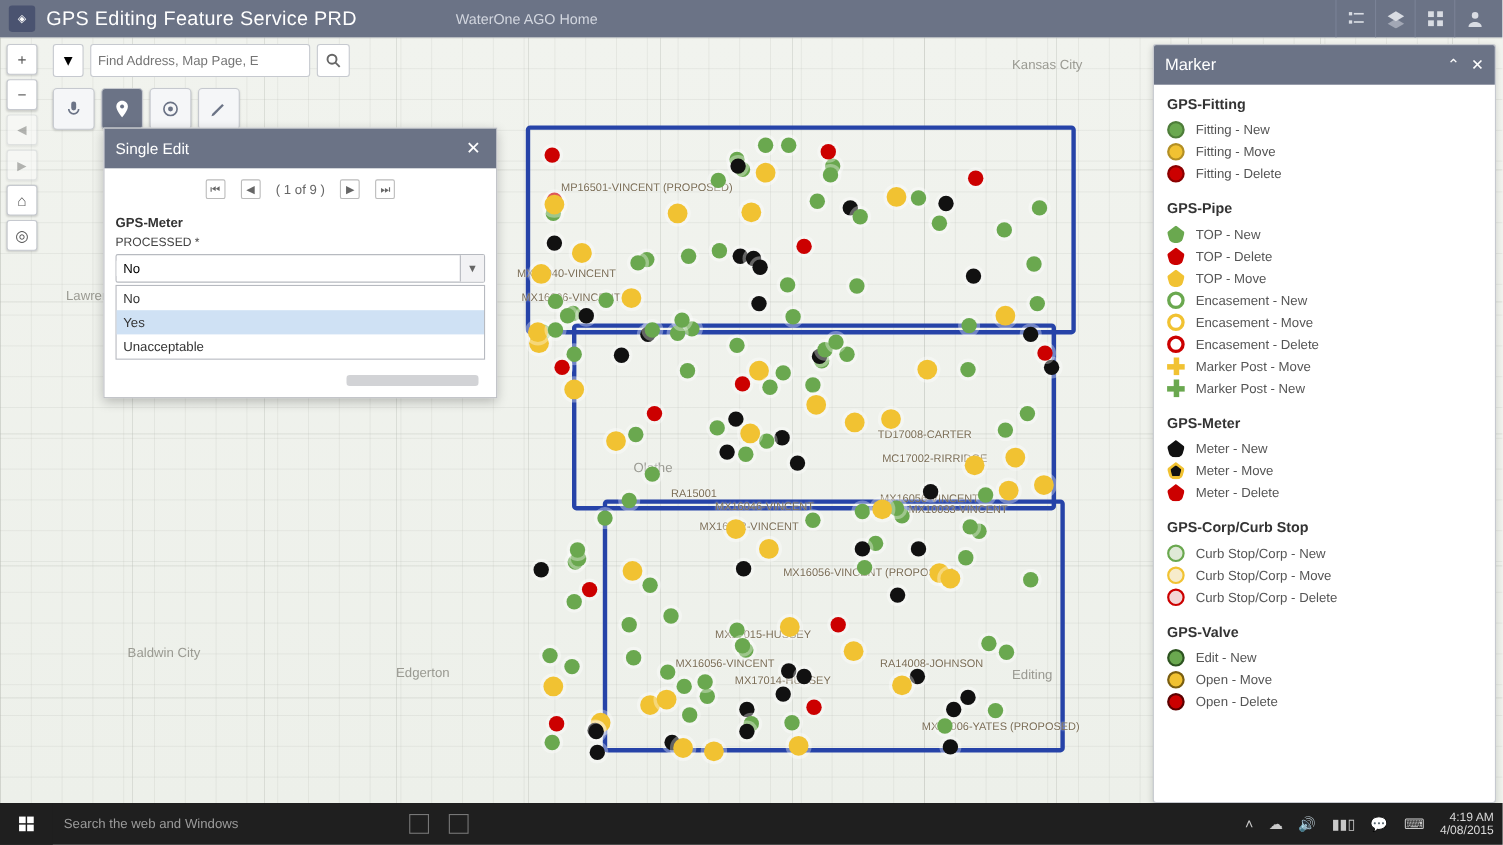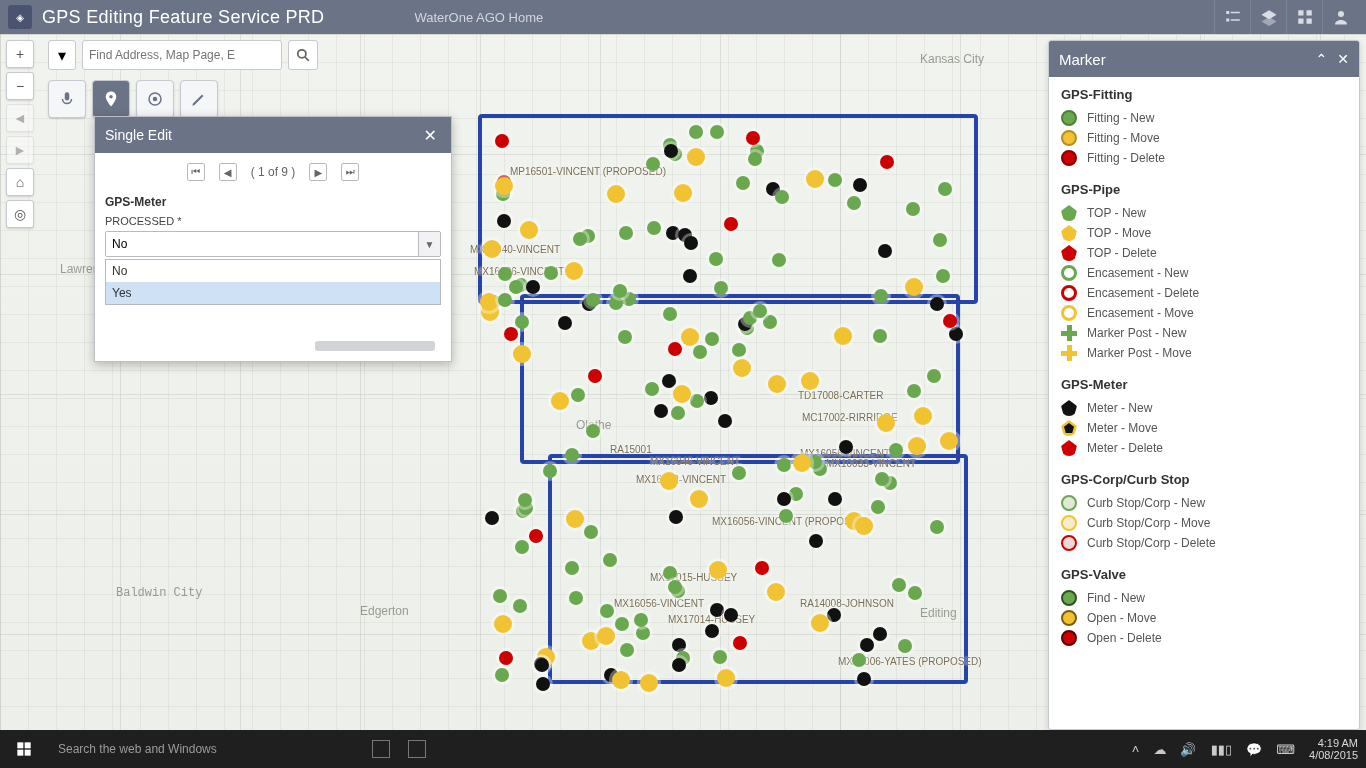--- a/index.html
+++ b/index.html
@@ -206,21 +206,21 @@
 
   <div class="boundary b1"></div>
   <div class="boundary b2"></div>
   <div class="boundary b3"></div>
 
   <div id="maplabels">
       <div class="map-citylabel" style="left: 920px; top: 18px;">Kansas City</div>
       <div class="map-citylabel" style="left: 576px; top: 384px;">Olathe</div>
       <div class="map-citylabel" style="left: 360px; top: 570px;">Edgerton</div>
       <div class="map-citylabel" style="left: 920px; top: 572px;">Editing</div>
-      <div class="map-citylabel" style="left: 116px; top: 552px; font-family: Liberation Mono, monospace;">Baldwin City</div>
+      <div class="map-citylabel" style="left: 116px; top: 552px;">Baldwin City</div>
       <div class="map-citylabel" style="left: 60px; top: 228px;">Lawrence</div>
     </div>
 
   <div id="featlabels">
       <div class="ptlabel" style="left: 510px; top: 132px;">MP16501-VINCENT (PROPOSED)</div>
       <div class="ptlabel" style="left: 470px; top: 210px;">MX16040-VINCENT</div>
       <div class="ptlabel" style="left: 474px; top: 232px;">MX16026-VINCENT</div>
       <div class="ptlabel" style="left: 802px; top: 378px;">MC17002-RIRRIDGE</div>
       <div class="ptlabel" style="left: 650px; top: 422px;">MX16046-VINCENT</div>
       <div class="ptlabel" style="left: 610px; top: 410px;">RA15001</div>
@@ -479,20 +479,21 @@
     </div>
     <div class="edit-body">
       <div class="fld-heading">GPS-Meter</div>
       <div class="fld-label">PROCESSED *</div>
       <div class="combo">
         <input value="No" style="">
         <div class="arrow">▼</div>
         <div class="dropdown">
           <div class="opt">No</div>
           <div class="opt sel">Yes</div>
+          <div class="opt">Unacceptable</div>
         </div>
       </div>
       <div class="edit-scroll"></div>
     </div>
   </div>
 
   <div class="legend">
     <div class="legend-head">
       <span>Marker</span>
       <div class="lh-icons">
@@ -516,46 +517,46 @@
             <span>Fitting - Delete</span>
           </div>
         </div>
         <div class="legend-group">
           <div class="lg-title">GPS-Pipe</div>
           <div class="lg-item">
             <div class="lg-sym pent-g"></div>
             <span>TOP - New</span>
           </div>
           <div class="lg-item">
+            <div class="lg-sym pent-r"></div>
+            <span>TOP - Delete</span>
+          </div>
+          <div class="lg-item">
             <div class="lg-sym pent-y"></div>
             <span>TOP - Move</span>
           </div>
           <div class="lg-item">
-            <div class="lg-sym pent-r"></div>
-            <span>TOP - Delete</span>
-          </div>
-          <div class="lg-item">
             <div class="lg-sym ring-g"></div>
             <span>Encasement - New</span>
           </div>
           <div class="lg-item">
+            <div class="lg-sym ring-y"></div>
+            <span>Encasement - Move</span>
+          </div>
+          <div class="lg-item">
             <div class="lg-sym ring-r"></div>
             <span>Encasement - Delete</span>
           </div>
           <div class="lg-item">
-            <div class="lg-sym ring-y"></div>
-            <span>Encasement - Move</span>
+            <div class="lg-sym plus y"></div>
+            <span>Marker Post - Move</span>
           </div>
           <div class="lg-item">
             <div class="lg-sym plus"></div>
             <span>Marker Post - New</span>
-          </div>
-          <div class="lg-item">
-            <div class="lg-sym plus y"></div>
-            <span>Marker Post - Move</span>
           </div>
         </div>
         <div class="legend-group">
           <div class="lg-title">GPS-Meter</div>
           <div class="lg-item">
             <div class="lg-sym pent-k"></div>
             <span>Meter - New</span>
           </div>
           <div class="lg-item">
             <div class="lg-sym pent-bk-y"></div>
@@ -578,21 +579,21 @@
           </div>
           <div class="lg-item">
             <div class="lg-sym x-r"></div>
             <span>Curb Stop/Corp - Delete</span>
           </div>
         </div>
         <div class="legend-group">
           <div class="lg-title">GPS-Valve</div>
           <div class="lg-item">
             <div class="lg-sym valve-g"></div>
-            <span>Find - New</span>
+            <span>Edit - New</span>
           </div>
           <div class="lg-item">
             <div class="lg-sym valve-y"></div>
             <span>Open - Move</span>
           </div>
           <div class="lg-item">
             <div class="lg-sym valve-r"></div>
             <span>Open - Delete</span>
           </div>
         </div>

